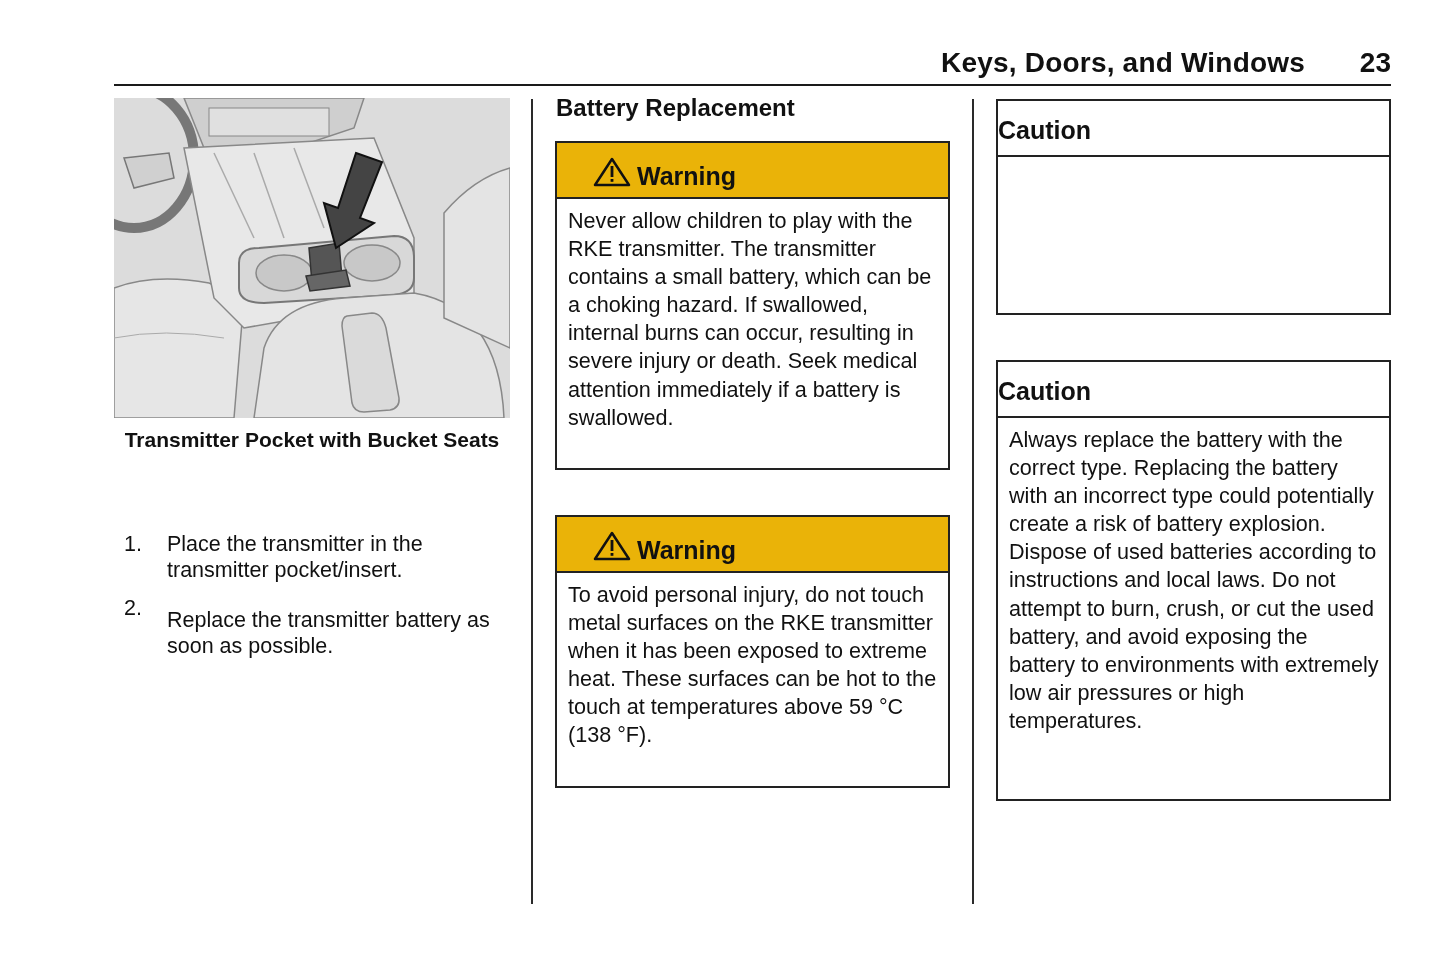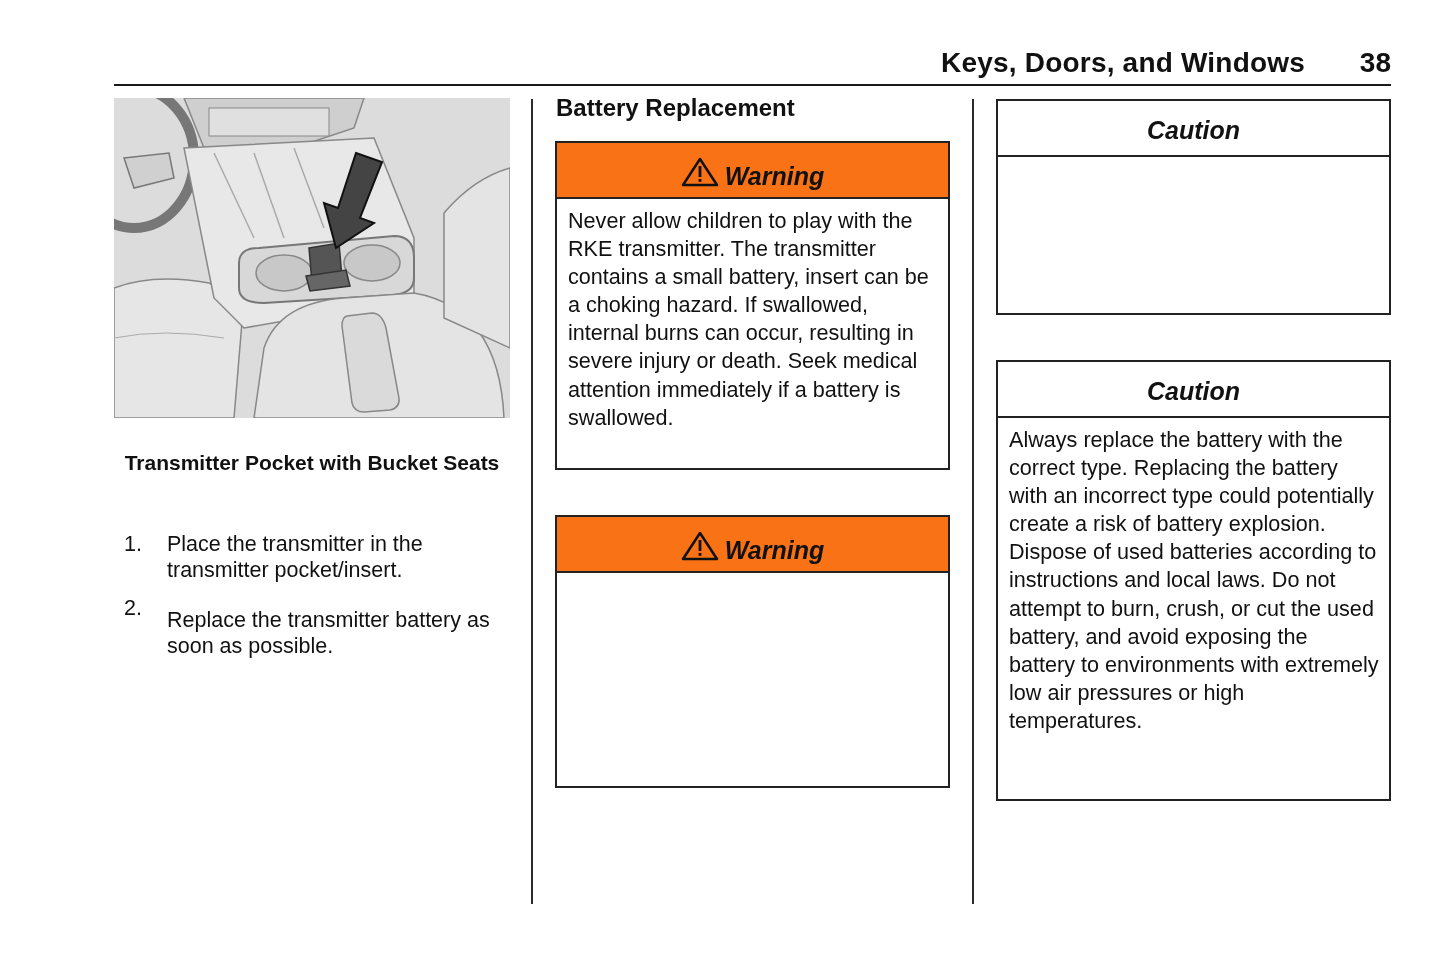--- a/index.html
+++ b/index.html
@@ -7,42 +7,42 @@
     width: 1445px; height: 965px; position: relative; overflow: hidden;
     font-family: "Liberation Sans", sans-serif; color: #111111;
   }
   .header { position: absolute; left: 114px; top: 44px; width: 1277px; height: 40px; border-bottom: 2px solid #1a1a1a; }
   .header-title { position: absolute; right: 86px; top: 3px; font-size: 28px; font-weight: bold; letter-spacing: 0.2px; }
   .header-page { position: absolute; right: 0px; top: 3px; font-size: 28px; font-weight: bold; }
 
   .divider { position: absolute; top: 99px; width: 2px; height: 805px; background: #2a2a2a; }
 
   .figure { position: absolute; left: 114px; top: 98px; width: 396px; height: 320px; background: #d9d9d9; overflow: hidden; }
-  .caption { position: absolute; left: 114px; top: 425px; width: 396px; text-align: center; font-size: 21px; font-weight: bold; line-height: 29px; margin-top: 23px; }
+  .caption { position: absolute; left: 114px; top: 425px; width: 396px; text-align: center; font-size: 21px; font-weight: bold; line-height: 29px; }
 
   .steps { position: absolute; left: 124px; top: 531px; width: 390px; font-size: 21.5px; line-height: 26px; }
   .step { position: relative; padding-left: 43px; margin-bottom: 12px; }
   .step-num { position: absolute; left: 0; top: 0; }
   .step-note { padding-left: 43px; margin-top: 24px; }
 
   .section-title { position: absolute; left: 556px; top: 94px; font-size: 24px; font-weight: bold; }
 
   .box { position: absolute; border: 2px solid #222; background: #fff; box-sizing: border-box; }
-  .box-head { border-bottom: 2px solid #222; text-align: center; font-weight: bold; font-size: 25px; box-sizing: border-box; font-style: italic; }
-  .warn .box-head { background: #f97316; height: 56px; line-height: 66px; }
+  .box-head { border-bottom: 2px solid #222; font-weight: bold; font-size: 25px; box-sizing: border-box; }
+  .warn .box-head { background: #eab308; height: 56px; line-height: 66px; padding-left: 36px; }
   .caut .box-head { background: #fff; height: 56px; line-height: 58px; }
   .box-body { padding: 8px 10px 0 11px; font-size: 21.6px; line-height: 28.1px; }
   .warn-icon { display: inline-block; width: 38px; height: 30px; vertical-align: -2px; margin-right: 6px; }
 </style>
 </head>
 <body>
 
 <div class="header">
   <span class="header-title">Keys, Doors, and Windows</span>
-  <span class="header-page">38</span>
+  <span class="header-page">23</span>
 </div>
 
 <div class="divider" style="left:531px"></div>
 <div class="divider" style="left:972px"></div>
 
 <div class="figure">
   <svg width="396" height="320" viewBox="0 0 396 320">
     <rect width="396" height="320" fill="#dcdcdc"></rect>
 
     <path d="M0 190 Q40 175 95 185 L130 200 L120 320 L0 320 Z" fill="#e6e6e6" stroke="#888" stroke-width="1.5"></path>
@@ -89,31 +89,32 @@
 <div class="section-title">Battery Replacement</div>
 
 <div class="box warn" style="left:555px; top:141px; width:395px; height:329px;">
   <div class="box-head">
     <svg class="warn-icon" viewBox="0 0 38 30">
       <path d="M19 2 L36 28 L2 28 Z" fill="none" stroke="#111" stroke-width="2.5" stroke-linejoin="round"></path>
       <rect x="17.6" y="9" width="2.8" height="11" fill="#111"></rect>
       <rect x="17.6" y="22" width="2.8" height="2.8" fill="#111"></rect>
     </svg><span>Warning</span>
   </div>
-  <div class="box-body">Never allow children to play with the RKE transmitter. The transmitter contains a small battery, insert can be a choking hazard. If swallowed, internal burns can occur, resulting in severe injury or death. Seek medical attention immediately if a battery is swallowed.</div>
+  <div class="box-body">Never allow children to play with the RKE transmitter. The transmitter contains a small battery, which can be a choking hazard. If swallowed, internal burns can occur, resulting in severe injury or death. Seek medical attention immediately if a battery is swallowed.</div>
 </div>
 
 <div class="box warn" style="left:555px; top:515px; width:395px; height:273px;">
   <div class="box-head">
     <svg class="warn-icon" viewBox="0 0 38 30">
       <path d="M19 2 L36 28 L2 28 Z" fill="none" stroke="#111" stroke-width="2.5" stroke-linejoin="round"></path>
       <rect x="17.6" y="9" width="2.8" height="11" fill="#111"></rect>
       <rect x="17.6" y="22" width="2.8" height="2.8" fill="#111"></rect>
     </svg><span>Warning</span>
   </div>
+  <div class="box-body">To avoid personal injury, do not touch metal surfaces on the RKE transmitter when it has been exposed to extreme heat. These surfaces can be hot to the touch at temperatures above 59 °C (138 °F).</div>
 </div>
 
 <div class="box caut" style="left:996px; top:99px; width:395px; height:216px;">
   <div class="box-head">Caution</div>
 </div>
 
 <div class="box caut" style="left:996px; top:360px; width:395px; height:441px;">
   <div class="box-head">Caution</div>
   <div class="box-body">Always replace the battery with the correct type. Replacing the battery with an incorrect type could potentially create a risk of battery explosion. Dispose of used batteries according to instructions and local laws. Do not attempt to burn, crush, or cut the used battery, and avoid exposing the battery to environments with extremely low air pressures or high temperatures.</div>
 </div>

